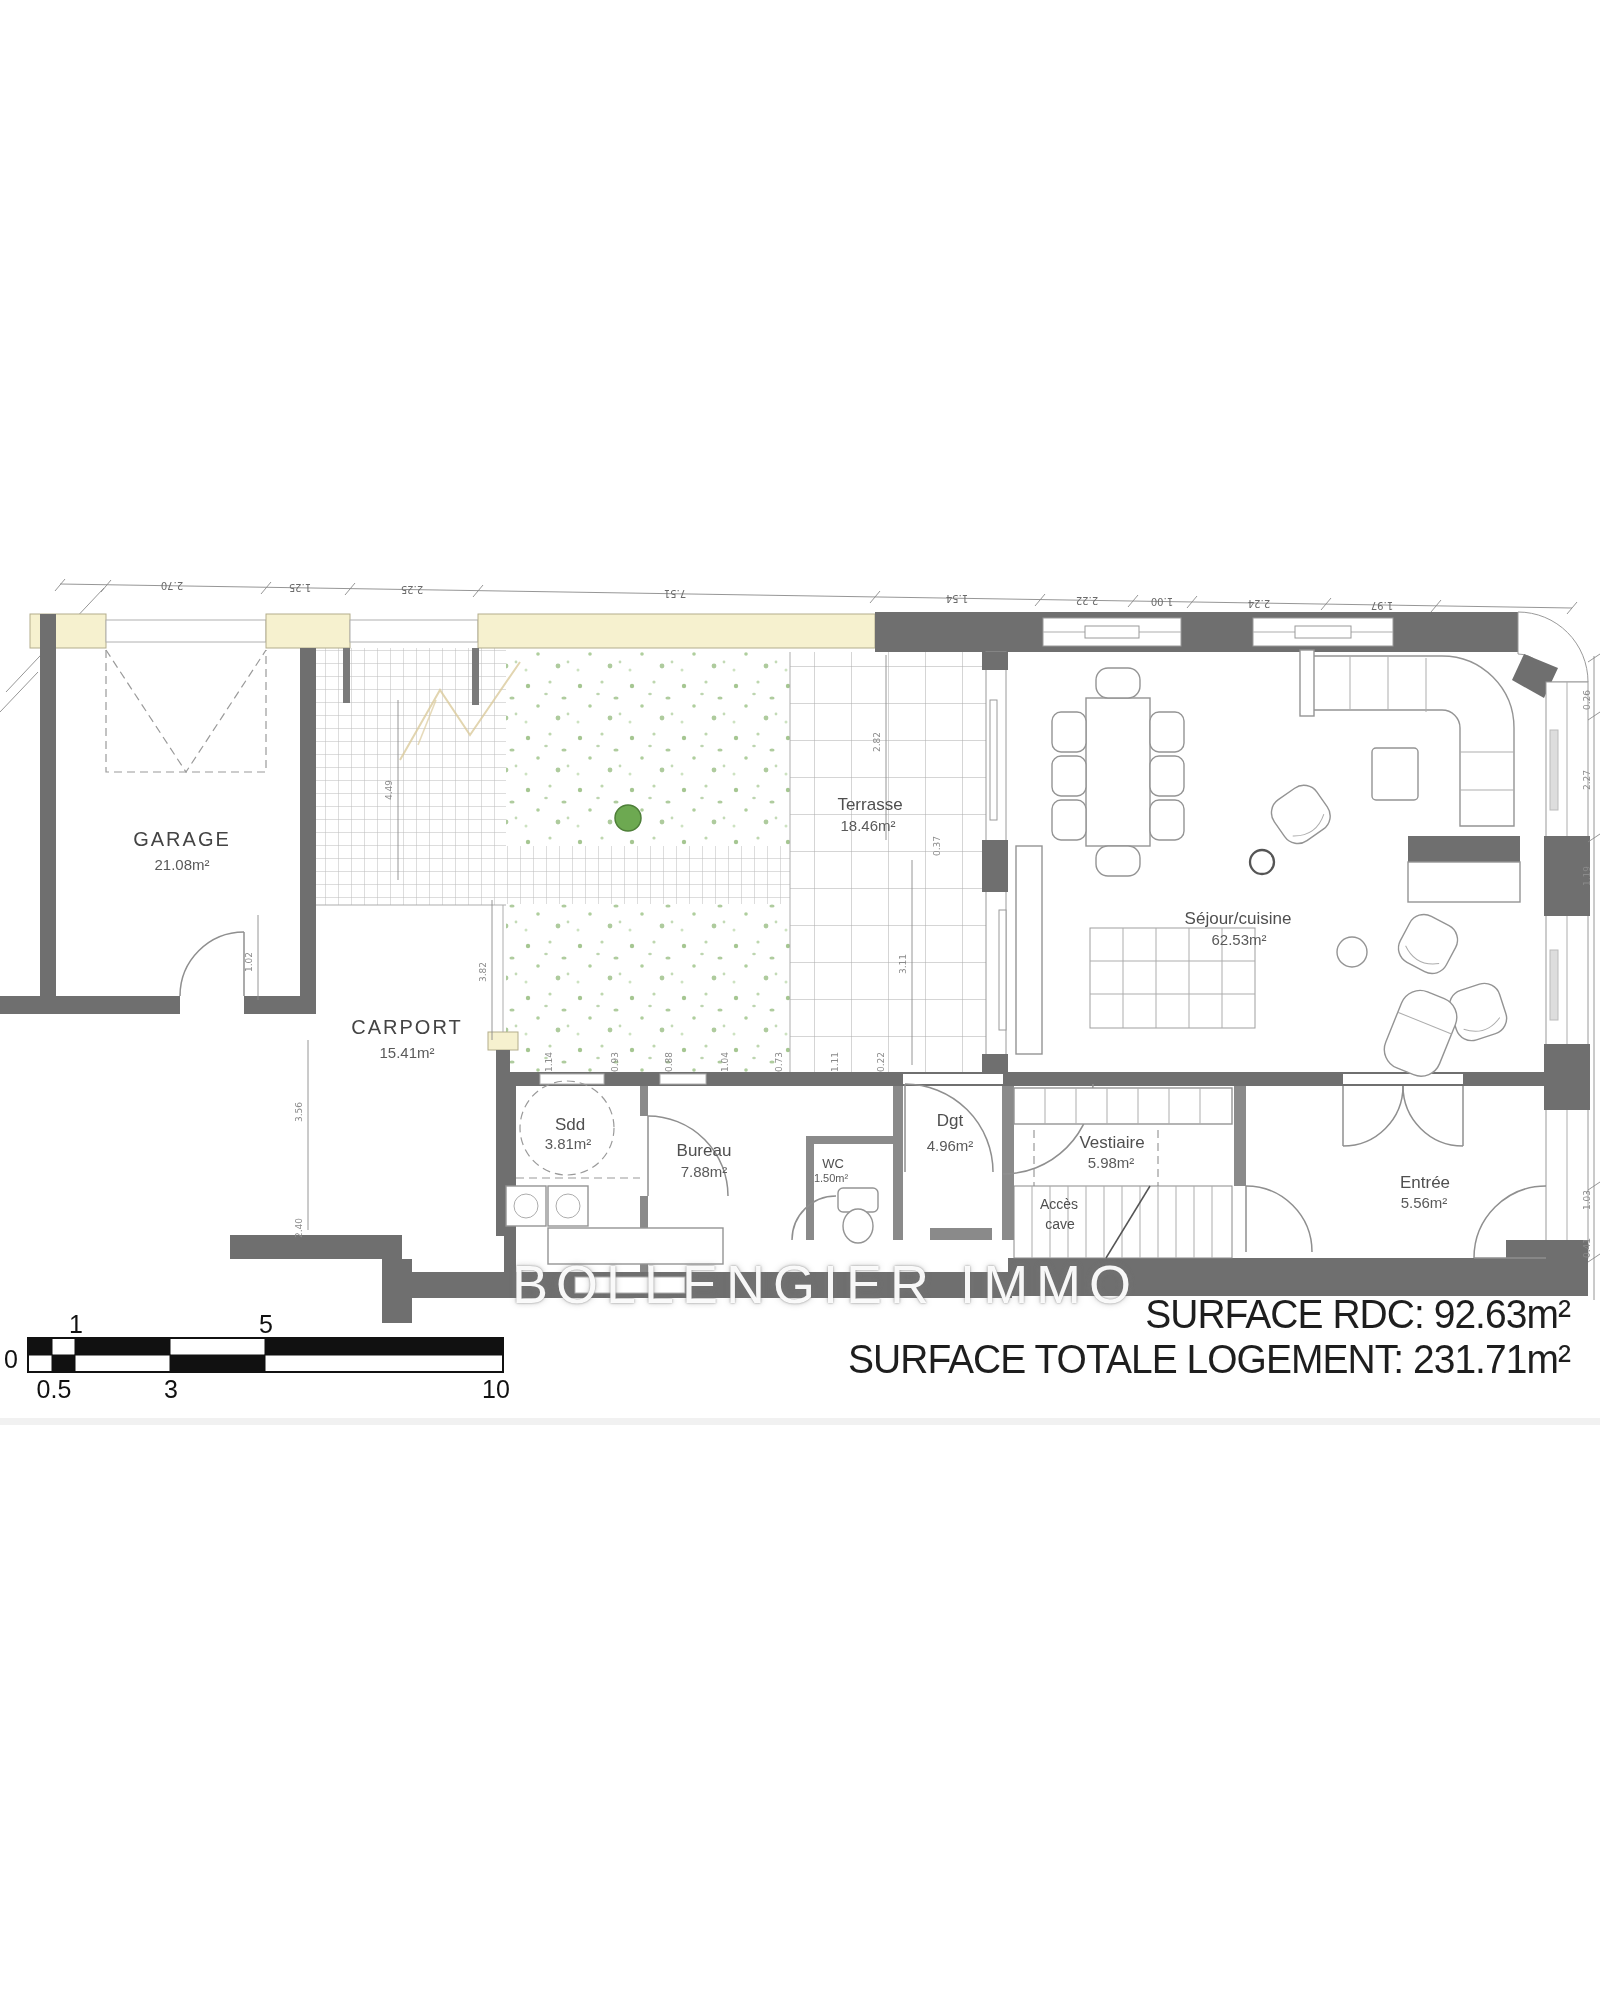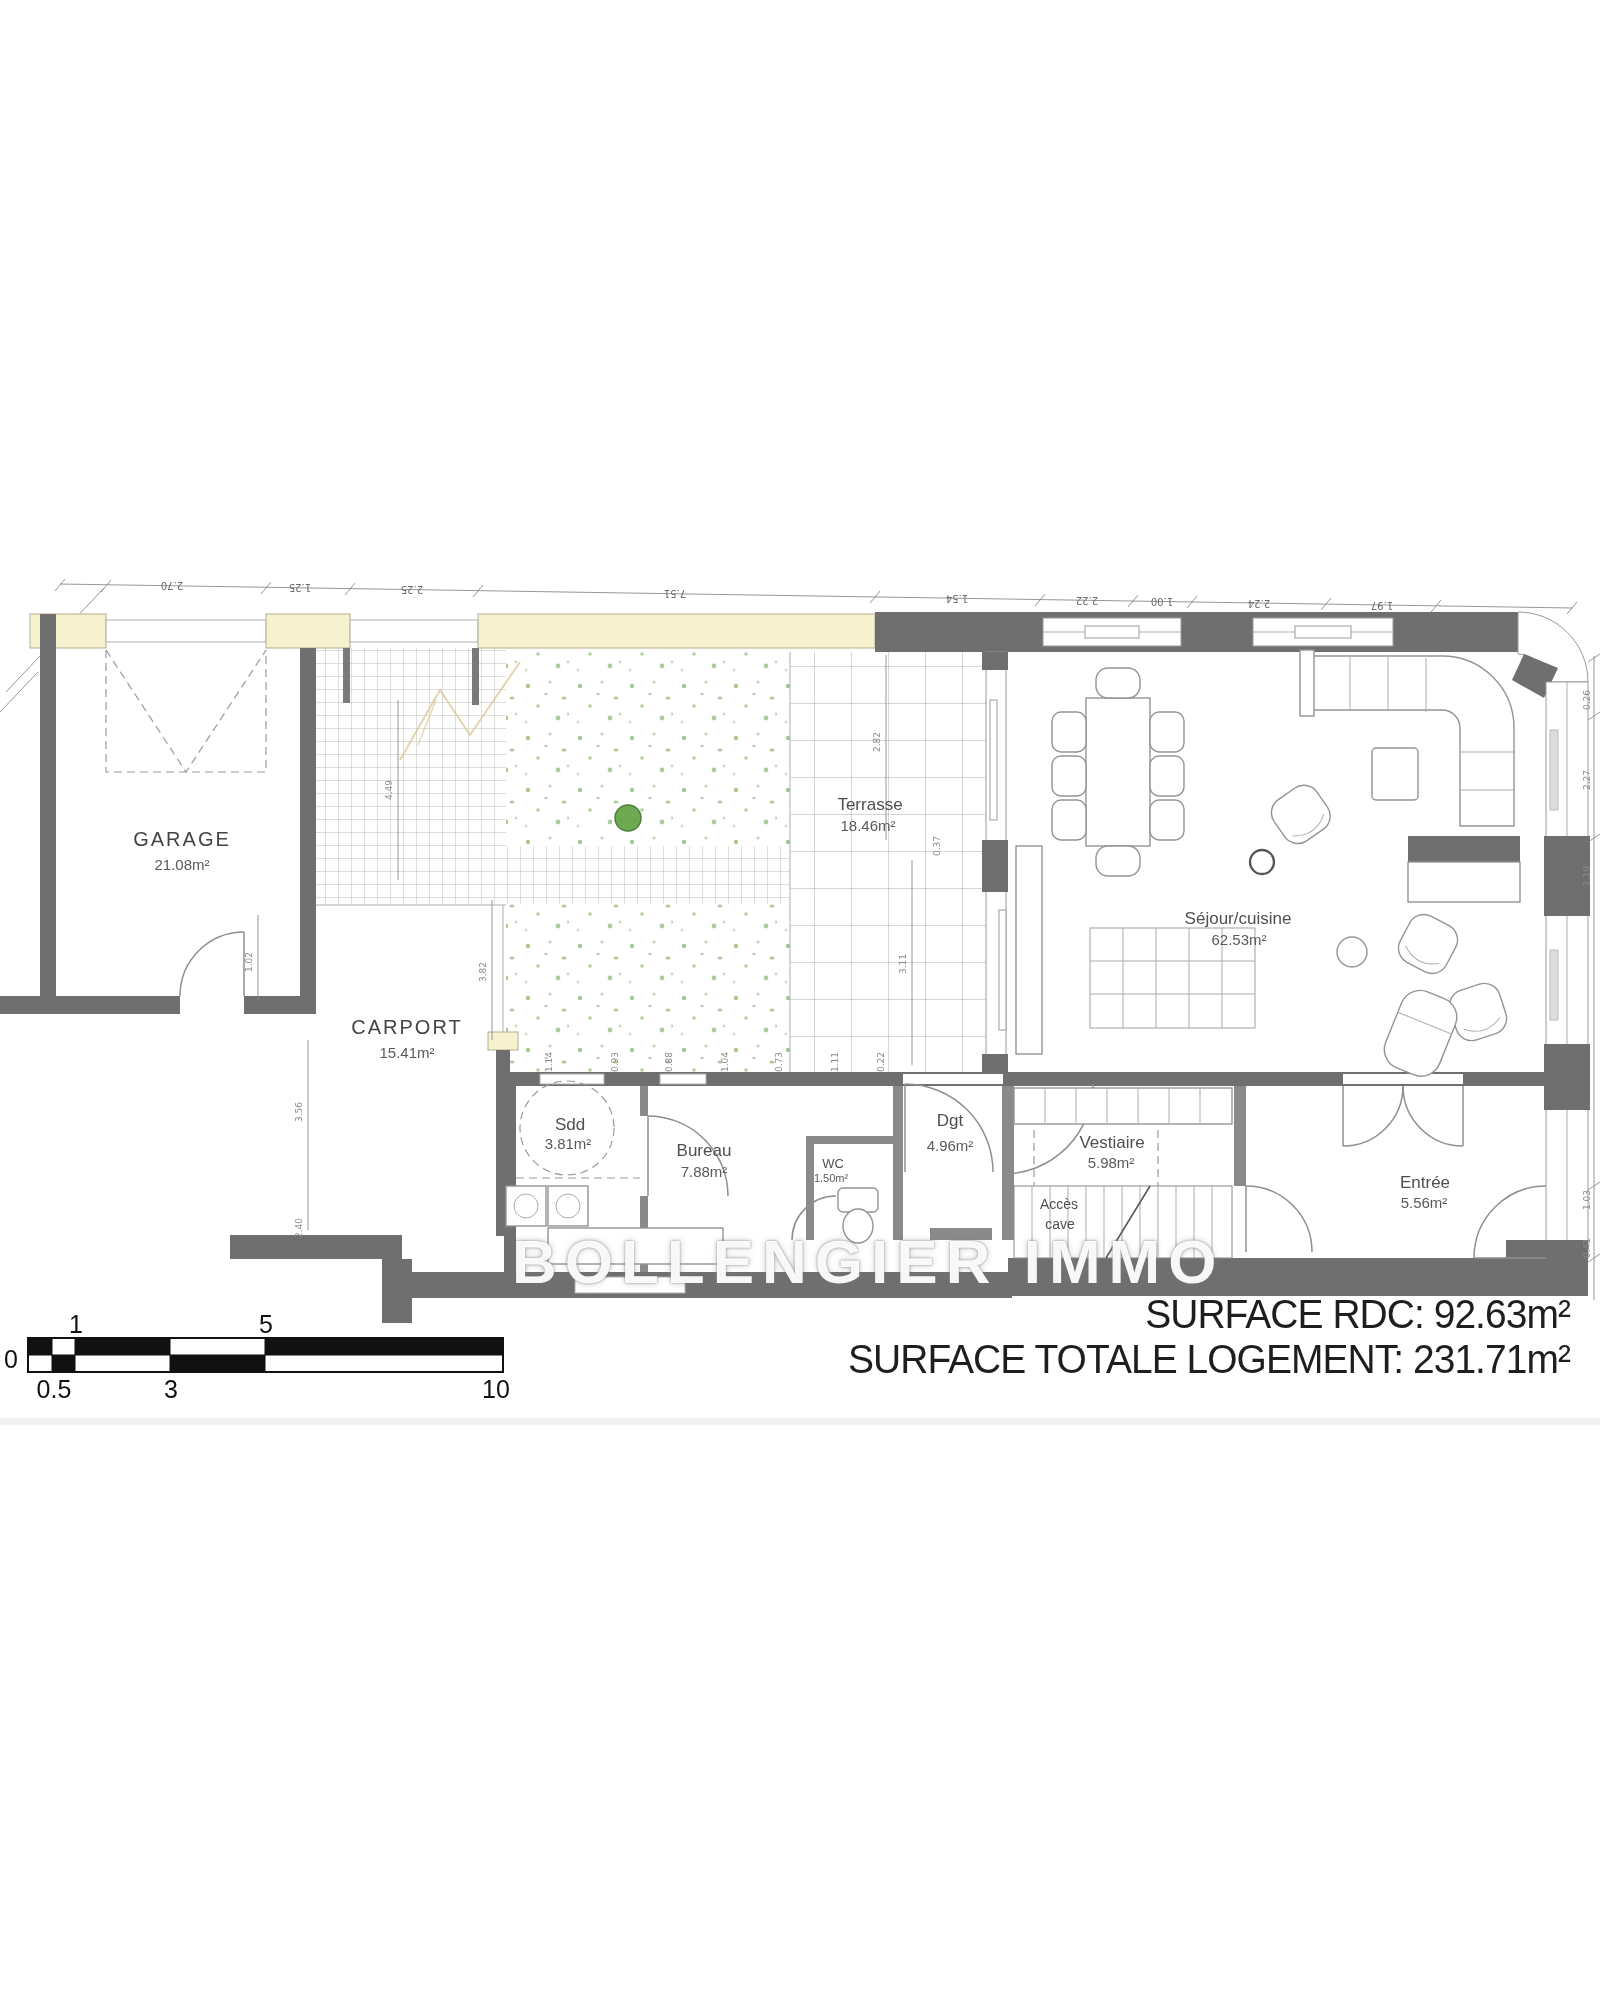--- a/index.html
+++ b/index.html
@@ -13,22 +13,22 @@
   .thin{stroke:#adadad;fill:none;stroke-width:1;}
   .furn{fill:#fff;stroke:#949494;stroke-width:1.4;}
   .dash{stroke:#9a9a9a;stroke-dasharray:8 5;fill:none;stroke-width:1.2;}
   .dim{stroke:#8a8a8a;stroke-width:.9;fill:none;}
   .dimtxt{font:10px "DejaVu Sans",sans-serif;fill:#6b6b6b;text-anchor:middle;}
   .tinytxt{font:9px "DejaVu Sans",sans-serif;fill:#8a8a8a;text-anchor:middle;}
   .roomname{font:17px "Liberation Sans",sans-serif;fill:#4f4f4f;text-anchor:middle;}
   .roomarea{font:15px "Liberation Sans",sans-serif;fill:#5a5a5a;text-anchor:middle;}
   .bigname{font:20px "Liberation Sans",sans-serif;letter-spacing:2px;fill:#444;text-anchor:middle;}
   .sbtxt{font:25px "Liberation Sans",sans-serif;fill:#111;text-anchor:middle;}
-  #watermark{position:absolute;left:512px;top:1226px;width:600px;white-space:nowrap;
-    font-size:62px;font-weight:700;letter-spacing:8px;color:rgba(255,255,255,.95);
+  #watermark{position:absolute;left:512px;top:1253px;width:600px;white-space:nowrap;
+    font-size:54px;font-weight:400;letter-spacing:8px;color:rgba(255,255,255,.95);
     text-shadow:0 0 2px rgba(105,105,105,.8),0 0 6px rgba(130,130,130,.45);z-index:5;}
   #summary{position:absolute;right:30px;top:1292px;text-align:right;color:#1e1e1e;
     font-size:41px;line-height:1.1;letter-spacing:-1px;transform:scaleX(.95);
     transform-origin:100% 0;z-index:4;}
   #divider{position:absolute;left:0;top:1418px;width:100%;height:7px;background:var(--divider,#f1f1f1);}
 </style>
 </head>
 <body>
 
 <div id="stage">

